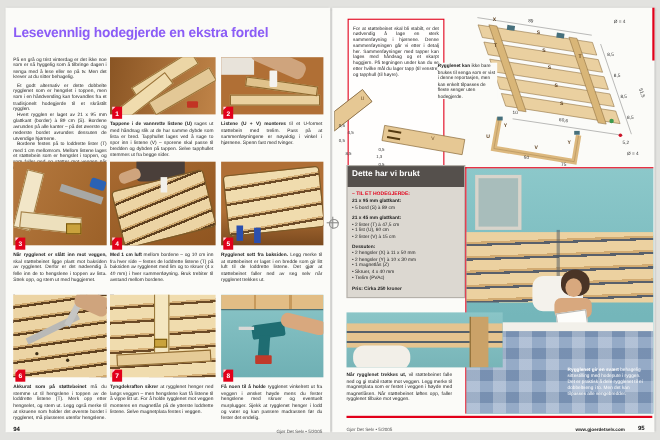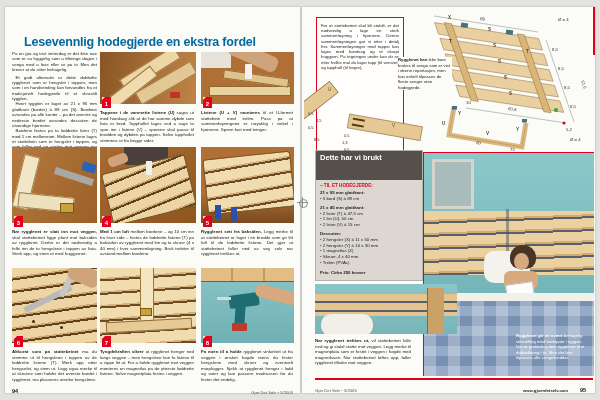--- a/index.html
+++ b/index.html
@@ -1,37 +1,37 @@
 <!DOCTYPE html>
 <html><head>
 <meta charset="utf-8">
 <style>
   html,body{margin:0;padding:0;}
   body{width:600px;height:400px;background:#e2e2df;font-family:"Liberation Sans",sans-serif;overflow:hidden;position:relative;}
   .page{position:absolute;top:7px;height:386px;background:#fbfbf8;box-shadow:0 0 2px rgba(0,0,0,.25);}
   #pageL{left:5px;width:295px;}
   #pageR{left:302px;width:293px;}
   .abs{position:absolute;}
-  h1.title{position:absolute;left:7px;top:16px;margin:12px;font-size:12.5px;font-weight:bold;letter-spacing:-.2px;color:#0369a1;white-space:nowrap;}
+  h1.title{position:absolute;left:7px;top:16px;margin:0;font-size:12.5px;font-weight:bold;letter-spacing:-.2px;color:#8b5cf6;white-space:nowrap;}
   .t4{font-size:4.4px;line-height:1.22;color:#1c1c1c;text-align:justify;}
   .t4 p{margin:0 0 2px 0;}
   .t4 p.ind{text-indent:3.5px;margin-bottom:0;}
   .cap{position:absolute;font-size:4.4px;line-height:1.26;color:#222;text-align:justify;}
   .cap b{font-weight:bold;}
   .ph{position:absolute;overflow:hidden;background:#b06f35;}
   .ph > div{position:absolute;}
   .badge{position:absolute;width:9px;height:11px;background:#e2001a;z-index:6;}
   .badge:before{content:"";position:absolute;left:0;top:0;border-left:3px solid #fff;border-bottom:3px solid transparent;opacity:.85;}
   .badge span{position:absolute;left:0;right:0;bottom:0;text-align:center;color:#fff;font-size:6px;font-weight:bold;line-height:1;padding-bottom:1px;}
   .slats{background:repeating-linear-gradient(172deg,#ecd4a4 0 9px,#cfa96f 9px 10.5px,#5f4120 10.5px 12.5px);}
   .slatsL{background:repeating-linear-gradient(176deg,#f0dcae 0 10px,#d6b179 10px 11.5px,#6b4a26 11.5px 13.5px);}
   .redbox{position:absolute;border:1.5px solid #e2001a;background:#fffefd;}
   .boxtitle{font-size:8.2px;font-weight:bold;line-height:1.05;color:#111;margin:0 0 3px 0;}
   .matbox{position:absolute;background:#dcd8d1;border:0.5px solid #b5b1aa;}
-  .mathead{height:29px;background:#55504c;color:#fff;font-size:7.5px;font-weight:bold;line-height:13px;padding-left:4px;}
+  .mathead{height:19px;background:#55504c;color:#fff;font-size:7.5px;font-weight:bold;line-height:13px;padding-left:4px;}
   .matbody{padding:3px 4px 4px 4px;font-size:4.4px;line-height:1.32;color:#1b1b1b;}
   .matbody .sub{color:#e2001a;font-weight:bold;font-size:4.6px;margin-bottom:1px;}
   .matbody .gh{font-weight:bold;margin-top:3px;}
   .matbody div{white-space:nowrap;}
   .price{font-weight:bold;margin-top:4px;}
   .footer{position:absolute;font-size:4.2px;color:#555;}
   .pnum{position:absolute;font-size:5.5px;font-weight:bold;color:#111;}
   .whitecap{position:absolute;font-size:4.3px;line-height:1.3;color:#fff;text-align:left;}
   .regmark{position:absolute;width:11px;height:11px;z-index:9;}
   .regmark .c{position:absolute;left:2px;top:2px;width:7px;height:7px;border:.8px solid #8d8d8b;border-radius:50%;}

